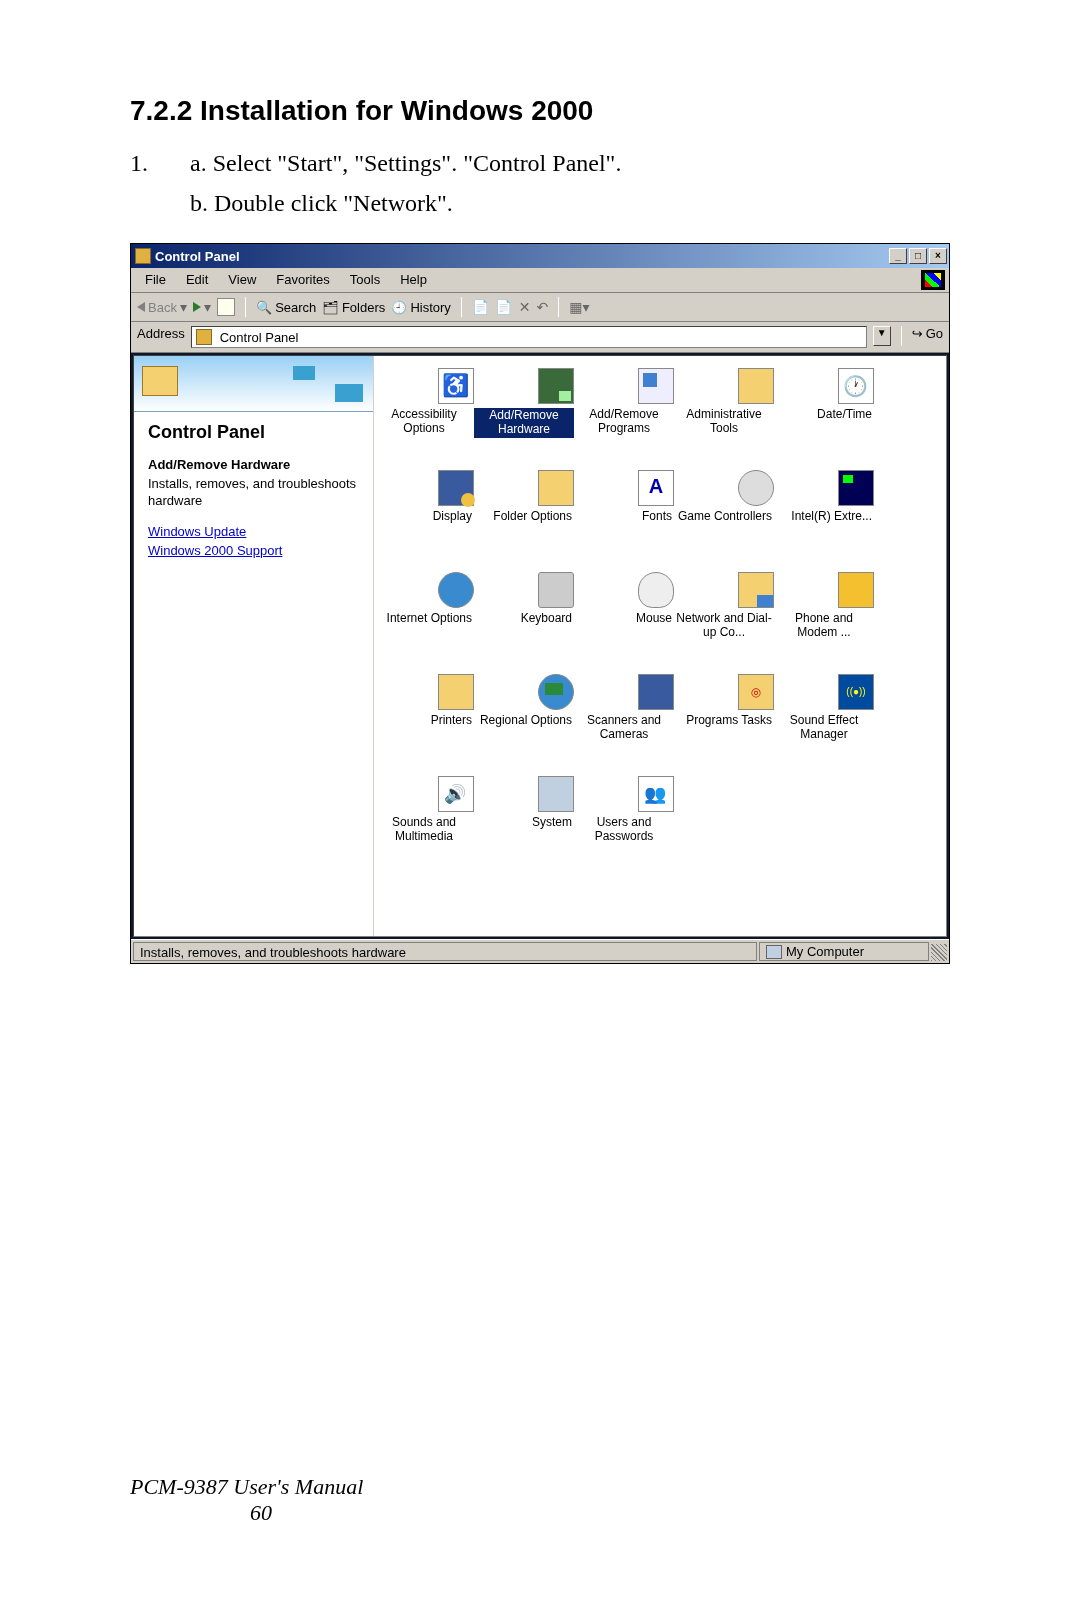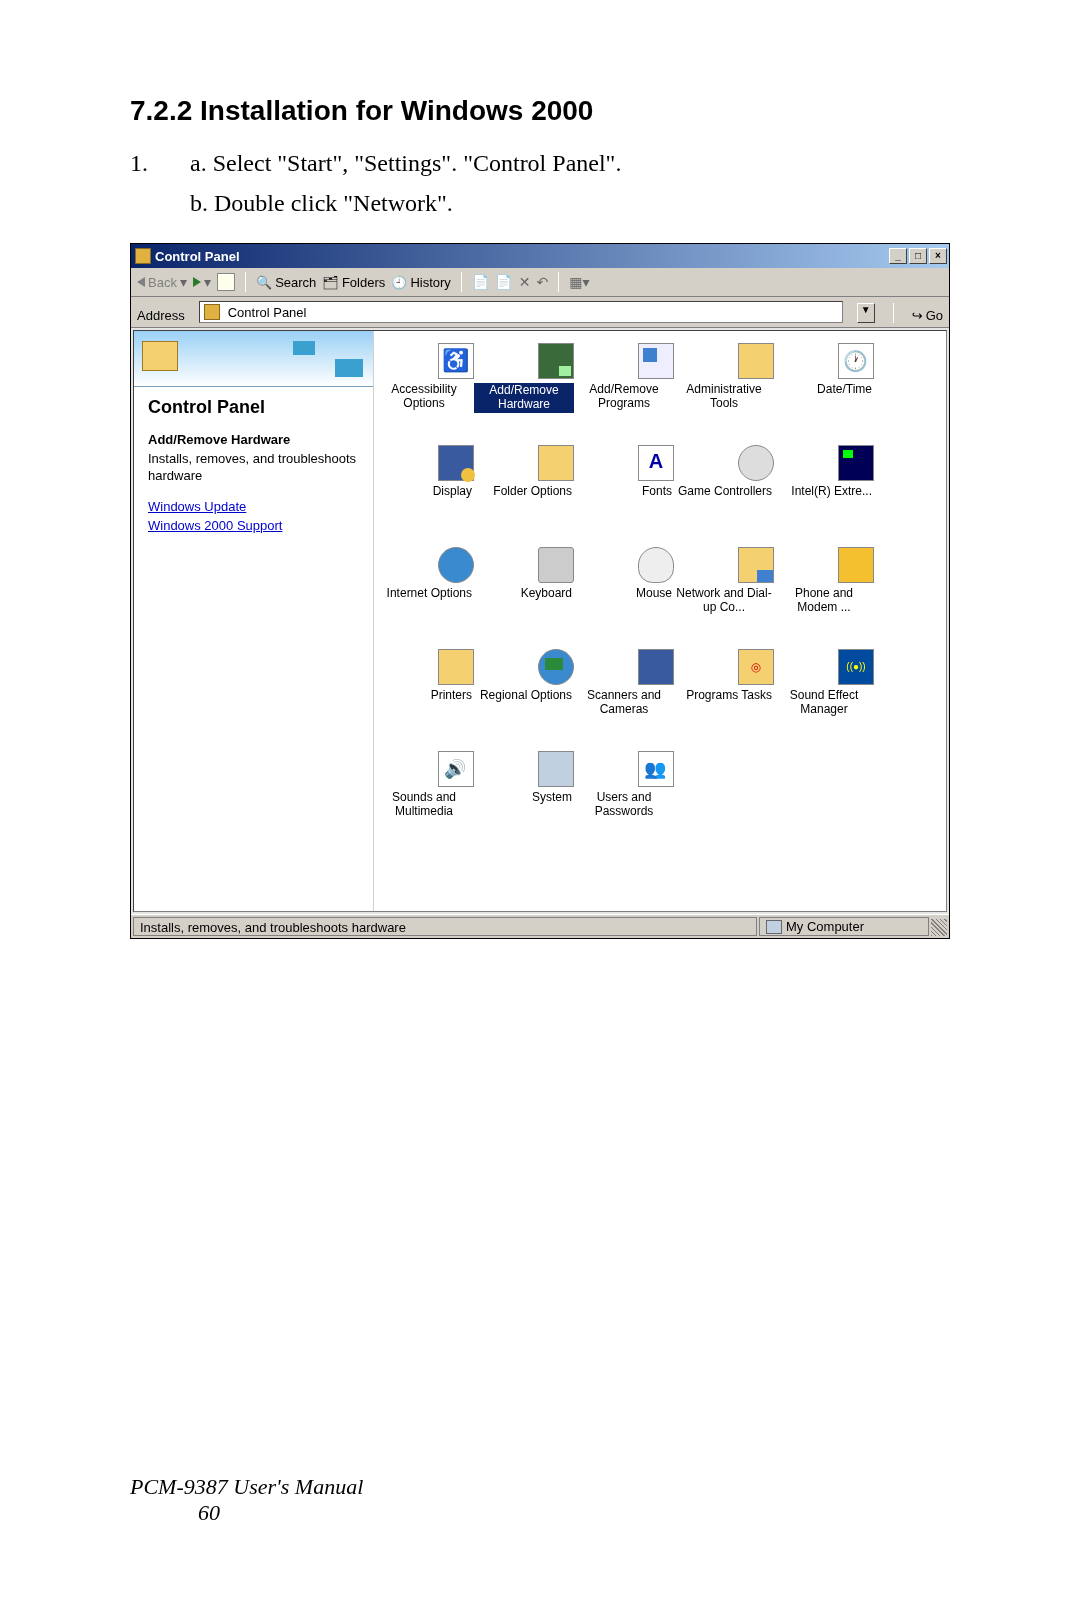--- a/index.html
+++ b/index.html
@@ -24,21 +24,21 @@
     margin-left: 0;
     line-height: 1.5;
   }
   .step-row { display: flex; margin-bottom: 4px; }
   .step-num { width: 60px; }
   .step-body { flex: 1; }
   .step-sub { margin-left: 60px; }
   .screenshot {
     margin-top: 22px;
     border: 1px solid #000;
-    background: #e5e5e5;
+    background: #0f172a;
     font-family: Tahoma, Arial, sans-serif;
     font-size: 13px;
     color: #000;
   }
   
   .titlebar {
     display: flex;
     align-items: center;
     background: linear-gradient(to right, #0a246a, #a6caf0);
     color: #fff;
@@ -99,26 +99,26 @@
   .tb-item { display: inline-flex; align-items: center; gap: 3px; color: #808080; }
   .tb-item.enabled { color: #000; }
   .tb-icon { width: 18px; height: 18px; display: inline-block; }
   .arrow-left { width:0;height:0;border-top:5px solid transparent;border-bottom:5px solid transparent;border-right:8px solid #808080; }
   .arrow-right { width:0;height:0;border-top:5px solid transparent;border-bottom:5px solid transparent;border-left:8px solid #2a7a2a; }
   .up-icon { border:1px solid #888; background:#ffe;}
   .tb-glyph { font-size: 14px; color: #666; }
   
   .addressbar {
     display: flex;
-    align-items: flex-end;
+    align-items: flex-start;
     background: #d4d0c8;
     padding: 4px 6px;
     border-bottom: 1px solid #808080;
     font-size: 13px;
-    gap: 14px;
+    gap: 6px;
   }
   .address-input {
     flex: 1;
     background: #fff;
     border: 1px solid #808080;
     border-top-color: #404040;
     border-left-color: #404040;
     height: 22px;
     display: flex; align-items: center;
     padding: 0 4px;
@@ -265,21 +265,21 @@
     position: absolute;
     bottom: 92px;
     left: 130px;
     right: 130px;
     display: flex;
     font-style: italic;
     font-size: 22px;
     flex-direction: column;
   }
   .footer-title { }
-  .footer-page { margin-left: 68px; font-style: italic; }
+  .footer-page { margin-left: 120px; font-style: italic; }
 </style>
 </head>
 <body>
 
 <div class="page">
   <div class="section-heading">7.2.2 Installation for Windows 2000</div>
   <div class="steps">
     <div class="step-row">
       <div class="step-num">1.</div>
       <div class="step-body">a. Select "Start", "Settings". "Control Panel".</div>
@@ -292,20 +292,31 @@
     <div class="titlebar">
       <span class="titlebar-icon"></span>
       <span class="titlebar-text">Control Panel</span>
       <div class="titlebar-buttons">
         <div class="titlebar-btn">_</div>
         <div class="titlebar-btn">□</div>
         <div class="titlebar-btn">×</div>
       </div>
     </div>
 
+    <div class="menubar">
+      <div class="menubar-item">File</div>
+      <div class="menubar-item">Edit</div>
+      <div class="menubar-item">View</div>
+      <div class="menubar-item">Favorites</div>
+      <div class="menubar-item">Tools</div>
+      <div class="menubar-item">Help</div>
+      <div class="menubar-logo">
+          <div class="menubar-logo-inner"></div>
+        </div>
+    </div>
 
     <div class="toolbar">
       <span class="tb-item">
           <span class="arrow-left"></span>
           <span>Back</span> 
           <span class="tb-glyph">▾</span>
         </span>
       <span class="tb-item enabled">
           <span class="arrow-right"></span> 
           <span class="tb-glyph">▾</span>

